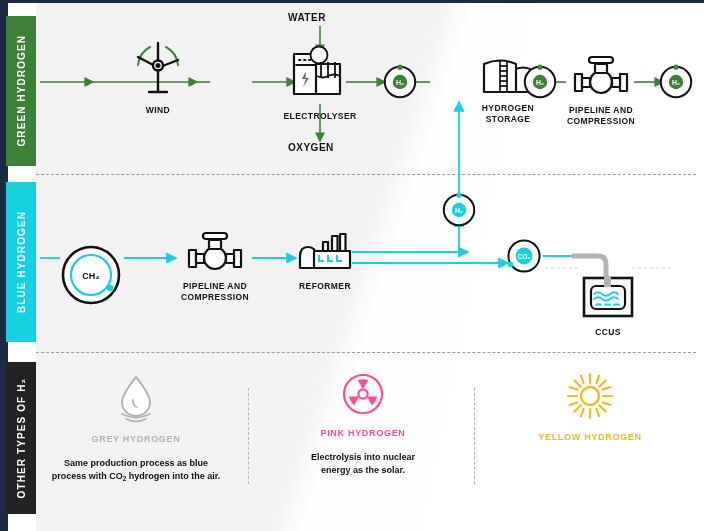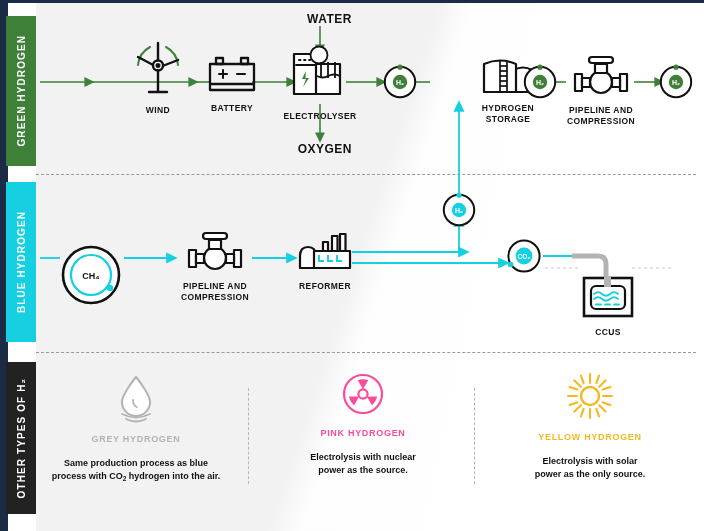--- a/index.html
+++ b/index.html
@@ -72,23 +72,23 @@
   .caption {
     margin-top: 7px;
     font-size: 8.5px; font-weight: bold; color: #111;
     letter-spacing: .4px; text-align: center; line-height: 1.25;
     text-transform: uppercase;
     white-space: pre-line;
   }
 
   .io-label {
     position: absolute;
-    font-size: 12px; font-weight: bold; color: #111;
+    font-size: 10px; font-weight: bold; color: #111;
     letter-spacing: .5px; text-transform: uppercase;
-    text-align: right;
+    text-align: left;
   }
 
   
   .card {
     position: absolute; top: 372px; width: 200px;
     display: flex; flex-direction: column; align-items: center;
   }
   .card-title {
     margin-top: 12px;
     font-size: 9px; font-weight: bold; letter-spacing: .7px;
@@ -196,36 +196,20 @@
         <path d="M34,27 L52,20"></path>
         <circle cx="32" cy="25.5" r="5" fill="#fff"></circle>
         <circle cx="32" cy="25.5" r="1.3" fill="#111"></circle>
         <line x1="32" y1="30" x2="32" y2="51"></line>
         <line x1="23" y1="52" x2="41" y2="52"></line>
       </g>
     </svg>
     <div class="caption">WIND</div>
   </div>
 
-  <div class="node" style="left:204px; top:54px; width:56px;">
-    <svg class="glyph" width="56" height="42" viewBox="0 0 56 42">
-      <g stroke="#111" stroke-width="2.3" fill="none" stroke-linejoin="round">
-        <rect x="6" y="10" width="44" height="26"></rect>
-        <rect x="12" y="4" width="7" height="6"></rect>
-        <rect x="37" y="4" width="7" height="6"></rect>
-        <line x1="6" y1="30" x2="50" y2="30"></line>
-      </g>
-      <g stroke="#111" stroke-width="2" stroke-linecap="round">
-        <line x1="15" y1="20" x2="23" y2="20"></line>
-        <line x1="19" y1="16" x2="19" y2="24"></line>
-        <line x1="33" y1="20" x2="41" y2="20"></line>
-      </g>
-    </svg>
-    <div class="caption">BATTERY</div>
-  </div>
 
   <div class="node" style="left:288px; top:46px; width:64px;justify-content:flex-end;">
     <svg class="glyph" width="64" height="58" viewBox="0 0 64 58">
       <g stroke="#111" stroke-width="2.2" fill="#fff" stroke-linejoin="round">
         <rect x="6" y="8" width="24" height="40"></rect>
       </g>
       <g stroke="#111" stroke-width="1.8" fill="none">
         <circle cx="31" cy="9" r="8.5" fill="#fff"></circle>
       </g>
       <g stroke="#111" stroke-width="2.2" fill="#fff" stroke-linejoin="round">
@@ -407,22 +391,22 @@
       <circle cx="22" cy="22" r="19" fill="#fff" stroke="#fb4b9b" stroke-width="2.2"></circle>
       <circle cx="22" cy="22" r="4.6" fill="none" stroke="#fb4b9b" stroke-width="2.2"></circle>
       <g fill="#fb4b9b">
         <path d="M22,17.2 L16.8,8.2 A17,17 0 0 1 27.2,8.2 Z"></path>
         <path d="M18.1,24.4 L7.8,24.4 A17,17 0 0 0 13,33.4 Z"></path>
         <path d="M25.9,24.4 L36.2,24.4 A17,17 0 0 1 31,33.4 Z"></path>
       </g>
     </svg>
     <div class="card-title" style="color:#fb4b9b">PINK HYDROGEN</div>
     <div class="card-body">
-      <div>Electrolysis with nuclear</div>
-      <div>power as the source.</div>
+      <div>Electrolysis into nuclear</div>
+      <div>energy as the solar.</div>
     </div>
   </div>
 
   <div class="vdiv" style="left:474px;"></div>
 
   <div class="card" style="left:490px;">
     <svg width="48" height="48" viewBox="0 0 48 48">
       <circle cx="24" cy="24" r="9" fill="none" stroke="#f5b820" stroke-width="2.4"></circle>
       <g stroke="#f5b820" stroke-width="2.1" stroke-linecap="round">
         <line x1="24" y1="2" x2="24" y2="11"></line>
@@ -437,19 +421,15 @@
         <line x1="30.4" y1="36.8" x2="33" y2="44.4"></line>
         <line x1="3.6" y1="33" x2="11.2" y2="30.4"></line>
         <line x1="36.8" y1="17.6" x2="44.4" y2="15"></line>
         <line x1="3.6" y1="15" x2="11.2" y2="17.6"></line>
         <line x1="36.8" y1="30.4" x2="44.4" y2="33"></line>
         <line x1="15" y1="44.4" x2="17.6" y2="36.8"></line>
         <line x1="30.4" y1="11.2" x2="33" y2="3.6"></line>
       </g>
     </svg>
     <div class="card-title" style="color:#f5b820">YELLOW HYDROGEN</div>
-    <div class="card-body">
-      <div>Electrolysis with solar</div>
-      <div>power as the only source.</div>
-    </div>
   </div>
 
 </div>
 
 </body></html>

